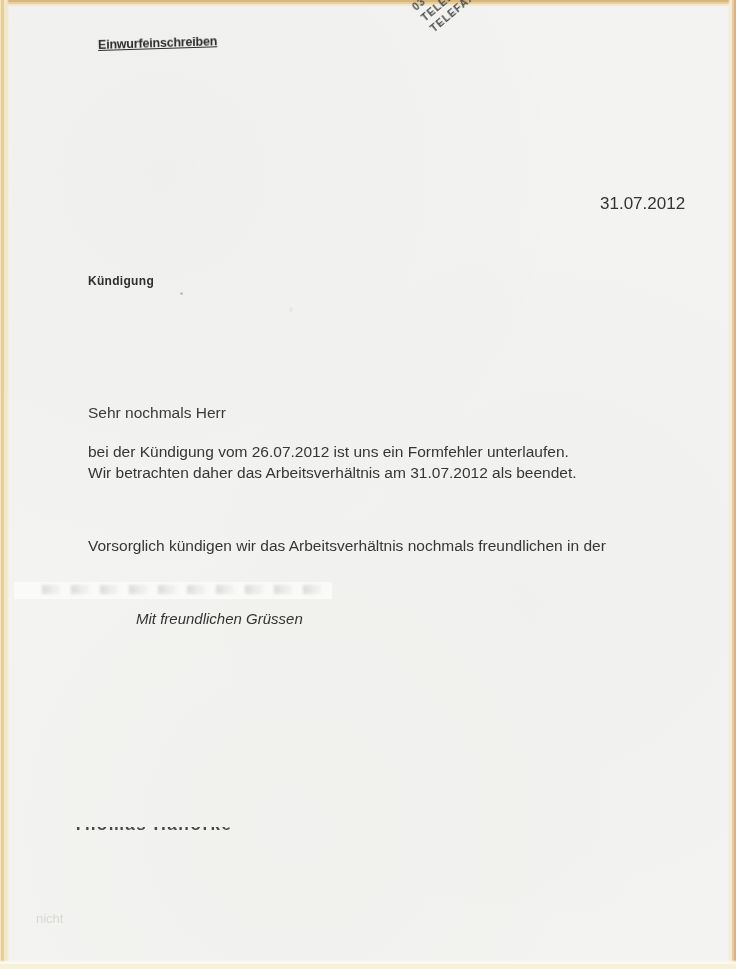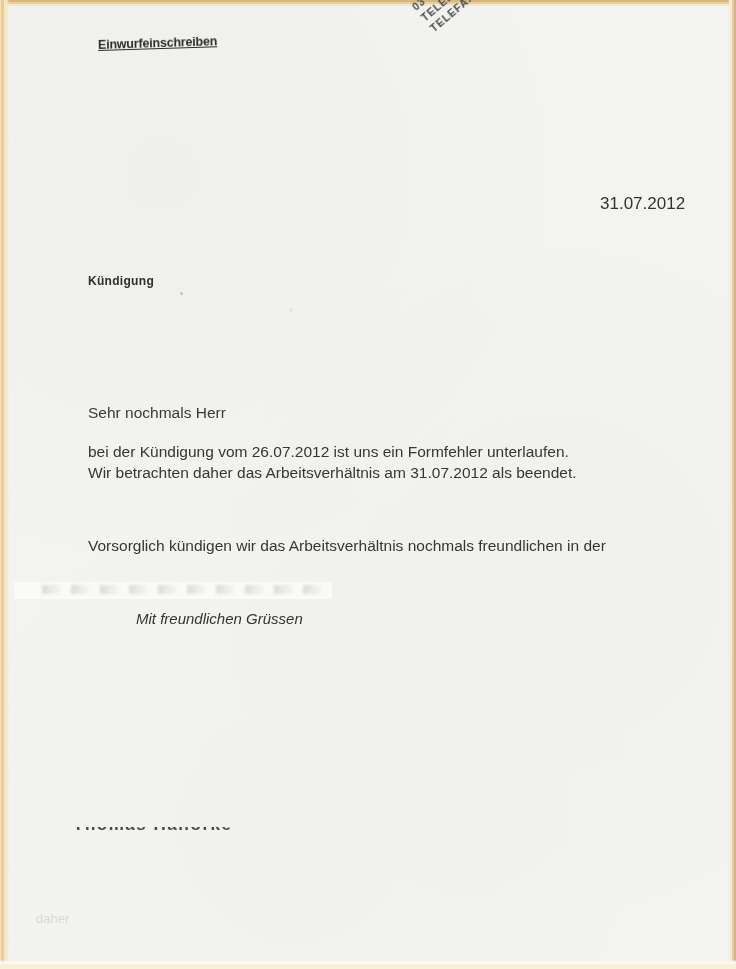--- a/index.html
+++ b/index.html
@@ -143,18 +143,18 @@
   </div>
 
   <div class="whiteout-band"></div>
 
   <div class="closing">Mit freundlichen Grüssen</div>
 
   <div class="sig-remnant">
     <span>Thomas Hallorke</span>
   </div>
 
-  <div class="watermark">daher</div>
+  <div class="watermark">nicht</div>
 
   <div class="speck speck-1"></div>
   <div class="speck speck-2"></div>
 
 </div>
 
 </body></html>

